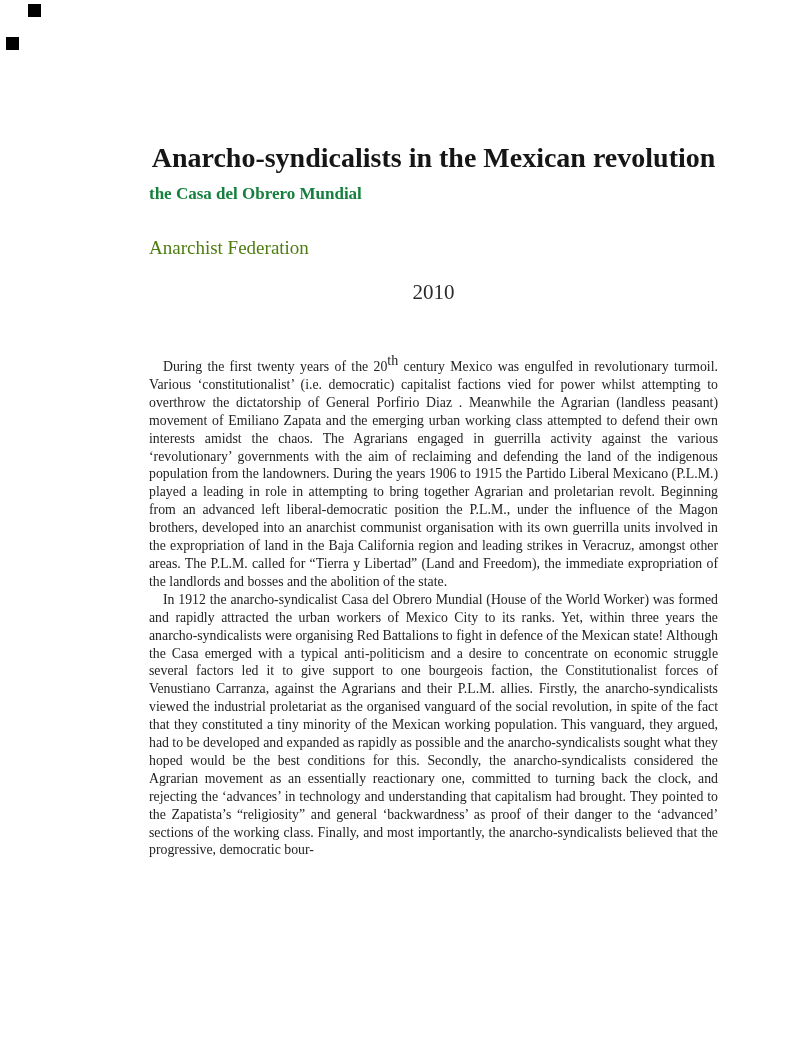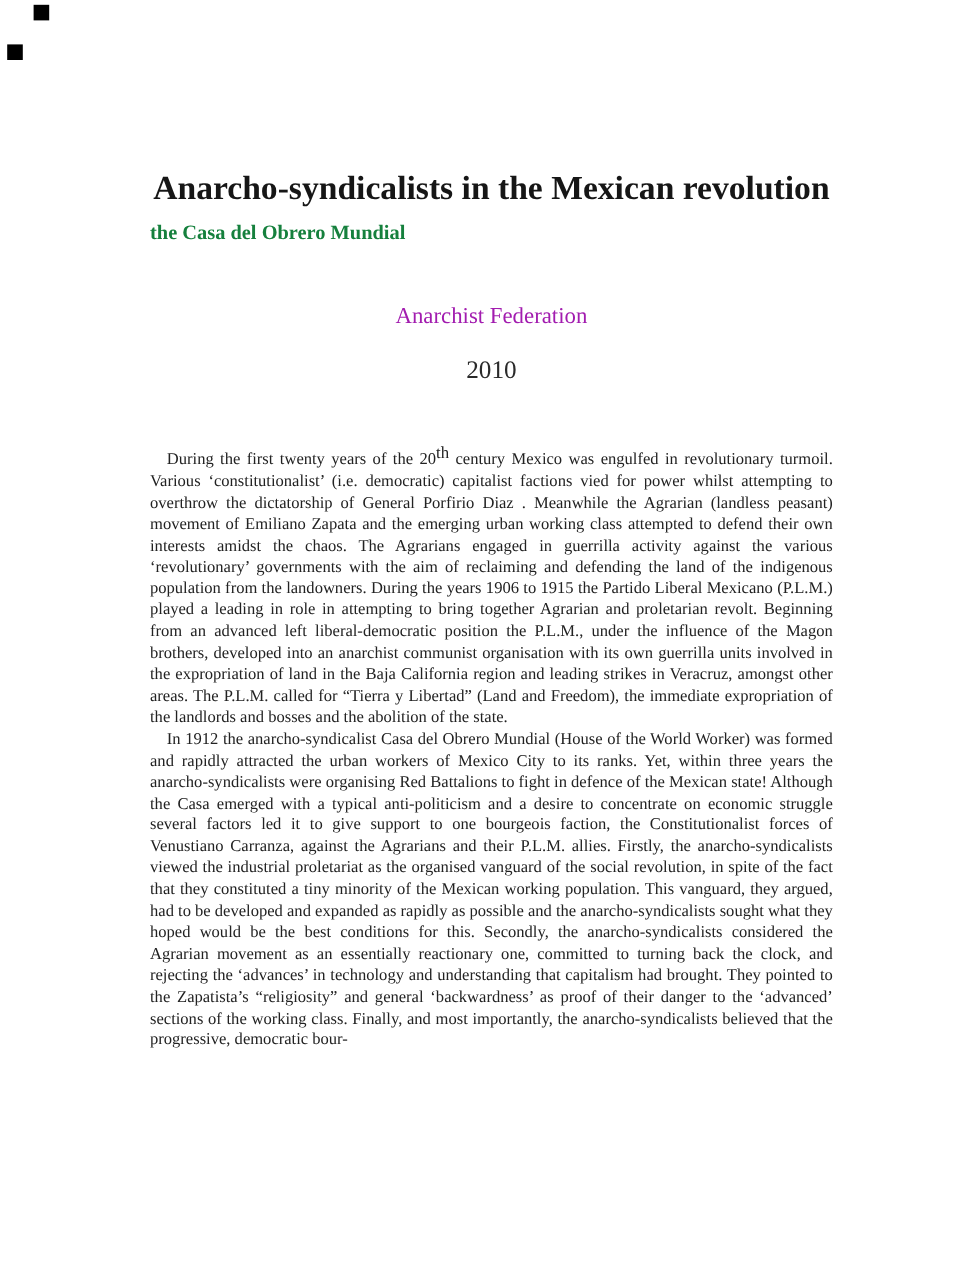--- a/index.html
+++ b/index.html
@@ -19,46 +19,46 @@
   .corner-mark {
     position: absolute;
     width: 13px;
     height: 13px;
     background: #000000;
   }
   .corner-mark.m1 { left: 28px; top: 4px; }
   .corner-mark.m2 { left: 6px;  top: 37px; }
   .content {
     position: absolute;
-    left: 125px;
+    left: 149px;
     top: 0;
     width: 569px;
   }
   .title {
     margin: 140px 0 0 0;
     font-size: 28px;
     line-height: 36px;
     font-weight: bold;
     text-align: center;
     color: #161616;
   }
   .subtitle {
     margin: 8px 0 0 0;
     font-size: 17px;
     line-height: 20px;
     font-weight: bold;
     text-align: left;
     color: #15803d;
   }
   .author {
-    margin-top: 48px;
+    margin-top: 32px;
     font-size: 19px;
     line-height: 24px;
-    text-align: center;
-    color: #a21caf;
+    text-align: left;
+    color: #4d7c0f;
   }
   .pub-date {
     margin-top: 22px;
     font-size: 21px;
     line-height: 20px;
     text-align: center;
     color: #2a2a2a;
   }
   .body-text {
     margin-top: 56px;

